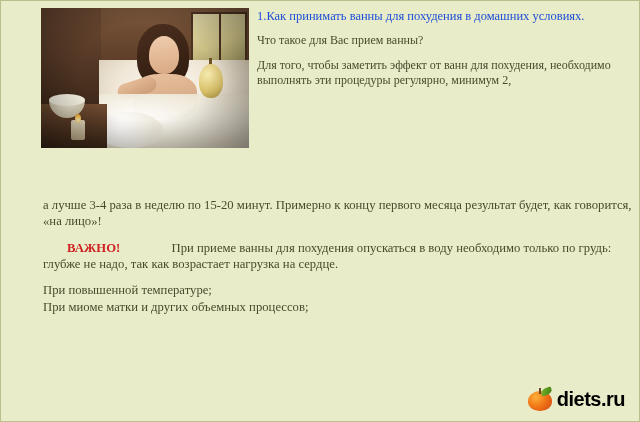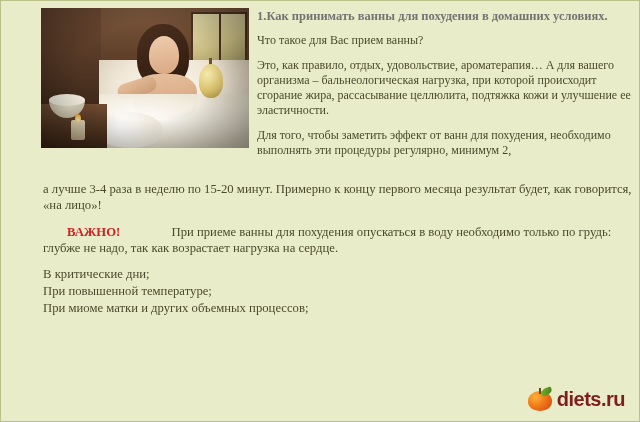--- a/index.html
+++ b/index.html
@@ -125,22 +125,22 @@
     background: radial-gradient(ellipse at 50% 45%, rgba(0,0,0,0) 45%, rgba(0,0,0,.45) 100%);
   }
 
   
   #title {
     position: absolute;
     left: 256px;
     top: 8px;
     width: 376px;
     font-size: 12.5px;
-    color: #737373;
-    font-weight: bold;
+    color: #1d4ed8;
+    font-weight: normal;
     line-height: 1.15;
   }
   #rt-block {
     position: absolute;
     left: 256px;
     top: 32px;
     width: 378px;
     font-size: 12px;
     color: #4a4a2e;
     line-height: 1.25;
@@ -196,21 +196,21 @@
   .apple-stem {
     position: absolute;
     left: 11px; top: 1px;
     width: 2px; height: 6px;
     background: #6a4a1c;
   }
   #logo-text {
     font-family: "Liberation Sans", sans-serif;
     font-size: 20px;
     font-weight: bold;
-    color: #7f1d1d;
+    color: #000000;
     letter-spacing: -.5px;
   }
 </style>
 </head>
 <body>
 
 <div id="page">
 
   <div id="photo">
     <div class="ph-layer ph-wall-l"></div>
@@ -230,29 +230,27 @@
     <div class="ph-layer ph-flame"></div>
     <div class="ph-layer ph-pear-stem"></div>
     <div class="ph-layer ph-pear"></div>
     <div class="ph-layer ph-vign"></div>
   </div>
 
   <div id="title">1.Как принимать ванны для похудения в домашних условиях.</div>
 
   <div id="rt-block">
     <p>Что такое для Вас прием ванны?</p>
-    <p>Это, как правило, отдых, удовольствие, ароматерапия… А для вашего организма – бальнеологическая нагрузка, при которой происходит сгорание жира, рассасывание целлюлита, подтяжка кожи и улучшение ее эластичности.</p>
     <p>Для того, чтобы заметить эффект от ванн для похудения, необходимо выполнять эти процедуры регулярно, минимум 2,</p>
   </div>
 
   <div id="flow">
-    <p style="margin-top:33px">а лучше 3-4 раза в неделю по 15-20 минут. Примерно к концу первого месяца результат будет, как говорится, «на лицо»!</p>
+    <p style="margin-top:49px">а лучше 3-4 раза в неделю по 15-20 минут. Примерно к концу первого месяца результат будет, как говорится, «на лицо»!</p>
     <p><span class="red-b">ВАЖНО!</span><span class="q"> При приеме ванны для похудения опускаться в воду необходимо только по грудь: глубже не надо, так как возрастает нагрузка на сердце.</span></p>
     <ul class="list">
-      <li>В критические дни;</li>
       <li>При повышенной температуре;</li>
       <li>При миоме матки и других объемных процессов;</li>
 
     </ul>
   </div>
 
   <div id="logo">
     <span class="apple">
       <span class="apple-body"></span>
       <span class="apple-stem"></span>

